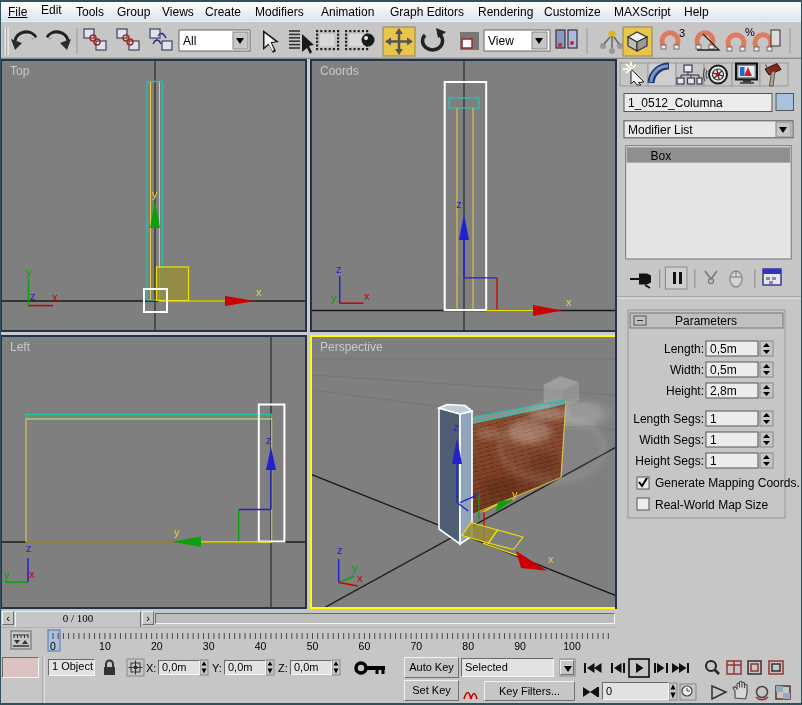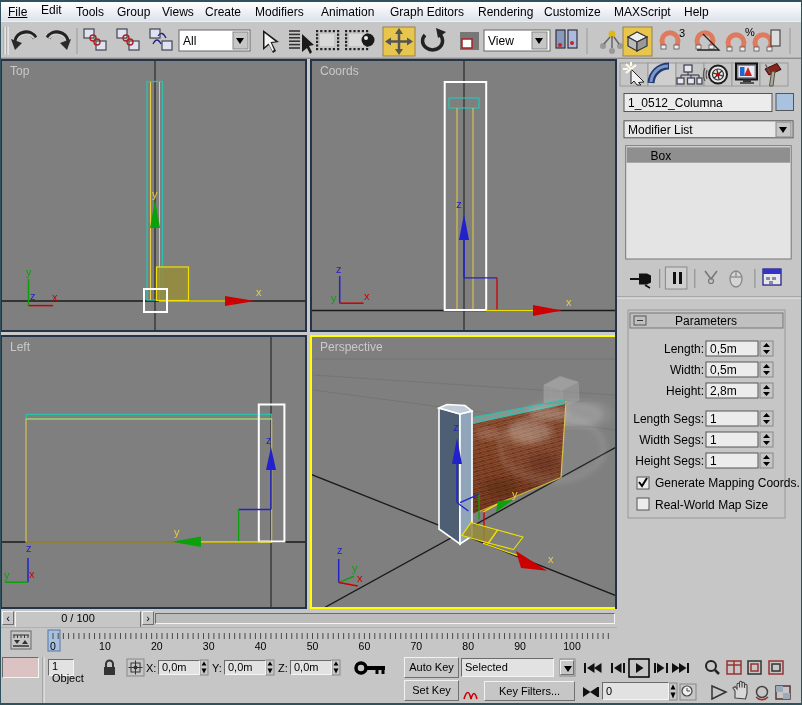--- a/index.html
+++ b/index.html
@@ -439,21 +439,21 @@
       <rect x="20" y="418" width="12" height="12" fill="#ececec" stroke="#555" stroke-width="1"></rect>
       <path d="M22 423 l3 4 l5 -8" stroke="#000" stroke-width="2" fill="none"></path>
       <text x="38" y="428" fill="#000" font-size="12" font-family="Liberation Sans, sans-serif">Generate Mapping Coords.</text>
       <rect x="20" y="439" width="12" height="12" fill="#ececec" stroke="#555" stroke-width="1"></rect>
       <text x="38" y="450" fill="#000" font-size="12" font-family="Liberation Sans, sans-serif">Real-World Map Size</text>
     </svg>
 </div>
 
 <div class="abs" id="tslider" style="left:0;top:609px;width:617px;height:18px;background:#c6c6c6;">
   <div class="abs btn raise" style="left:2px;top:2px;width:12px;height:14px;">‹</div>
-  <div class="abs btn raise" style="left:15px;top:2px;width:126px;height:20px;">0 / 100</div>
+  <div class="abs btn raise" style="left:15px;top:2px;width:126px;height:20px;font-family:Liberation Serif, serif;">0 / 100</div>
   <div class="abs btn raise" style="left:142px;top:2px;width:12px;height:14px;">›</div>
   <div class="abs sunk" style="left:155px;top:4px;width:460px;height:11px;background:#bcbcbc;"></div>
 </div>
 
 <div class="abs" id="trackbar" style="left:0;top:627px;width:617px;height:28px;background:#c6c6c6;">
   <svg width="617" height="28" id="svgTrack">
       <rect x="11" y="4" width="20" height="18" fill="#c6c6c6" stroke="#666" stroke-width="1"></rect>
       <line x1="13" y1="8" x2="29" y2="8" stroke="#333" stroke-width="1"></line>
       <line x1="14" y1="8" x2="14" y2="11" stroke="#333" stroke-width="1"></line>
       <line x1="17.5" y1="8" x2="17.5" y2="11" stroke="#333" stroke-width="1"></line>
@@ -650,21 +650,21 @@
       <polygon points="712 31 726 37 712 44" fill="none" stroke="#333" stroke-width="1.5"></polygon>
       <path d="M735 43 v-7 l-2 -3 l2 -1.5 l2 2.5 v-4.5 q0 -1.2 1.3 -1.2 q1.2 0 1.2 1.2 v3 v-5 q0 -1.2 1.3 -1.2 q1.2 0 1.2 1.2 v5 v-4 q0 -1.2 1.3 -1.2 q1.2 0 1.2 1.2 v4.5 v-2.5 q0 -1.2 1.3 -1.2 q1.2 0 1.2 1.2 v8 l-1.5 5.5 z" stroke="#444" stroke-width="1.1" fill="#d8d8d8"></path>
       <circle cx="762" cy="37" r="5.5" stroke="#444" stroke-width="1.5" fill="none"></circle>
       <path d="M756 42 a8 8 0 0 0 12 0" stroke="#993333" stroke-width="1.5" fill="none"></path>
       <rect x="776" y="31" width="14" height="13" fill="none" stroke="#553333" stroke-width="1.5"></rect>
       <rect x="776" y="31" width="7" height="6" fill="#99aabb"></rect>
       <rect x="783" y="38" width="7" height="6" fill="#99aabb"></rect>
     </svg>
   <div class="abs sunk" style="left:2px;top:2px;width:37px;height:21px;background:#dcc3c3;"></div>
   <div class="abs sunk" style="left:2px;top:25px;width:37px;height:23px;background:#ffffff;font-size:12px;color:#000;text-align:right;padding-right:2px;margin-top:40px;">:ex</div>
-  <div class="abs sunk fld" style="left:48px;top:4px;width:26px;height:17px;">1 Object</div>
+  <div class="abs sunk fld" style="left:48px;top:4px;width:47px;height:17px;">1 Object</div>
   <div class="abs" style="left:146px;top:7px;font-size:11px;">X:</div>
   <div class="abs sunk fld" style="left:158px;top:5px;width:42px;height:15px;">0,0m</div>
   <div class="abs" style="left:212px;top:7px;font-size:11px;">Y:</div>
   <div class="abs sunk fld" style="left:224px;top:5px;width:42px;height:15px;">0,0m</div>
   <div class="abs" style="left:278px;top:7px;font-size:11px;">Z:</div>
   <div class="abs sunk fld" style="left:290px;top:5px;width:42px;height:15px;">0,0m</div>
   <div class="abs btn raise" style="left:404px;top:2px;width:55px;height:21px;padding-top:3px;">Auto Key</div>
   <div class="abs btn raise" style="left:404px;top:25px;width:55px;height:21px;padding-top:3px;">Set Key</div>
   <div class="abs sunk" style="left:461px;top:3px;width:93px;height:19px;background:#e2e2e2;font-size:11px;padding:2px 0 0 3px;">Selected</div>
   <div class="abs raise" style="left:560px;top:5px;width:14px;height:15px;background:#c6c6c6;">

